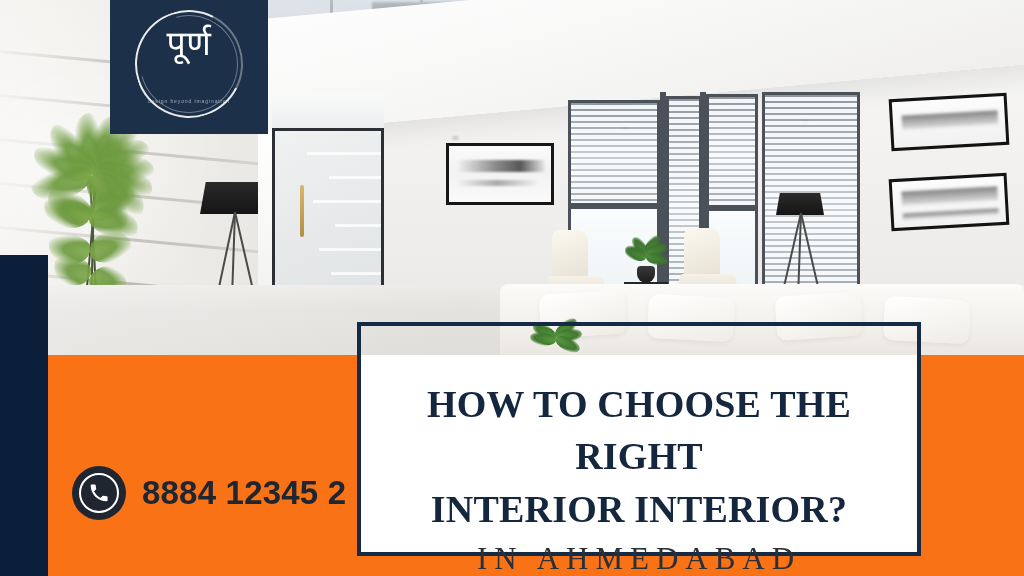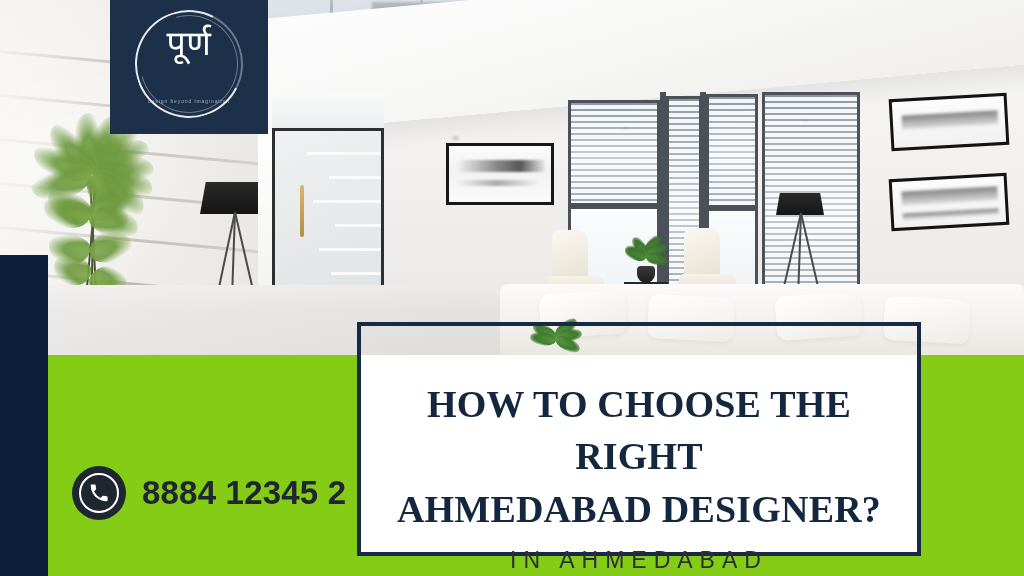--- a/index.html
+++ b/index.html
@@ -5,21 +5,21 @@
   * { box-sizing: border-box; margin: 0; padding: 0; }
   html, body {
     width: 1024px; height: 576px;
     background: #ffffff;
     font-family: "Liberation Sans", sans-serif;
     overflow: hidden;
   }
   .poster {
     position: relative;
     width: 1024px; height: 576px;
-    background: #84cc16;
+    background: #f97316;
     overflow: hidden;
   }
 
   
   .photo {
     position: absolute;
     left: 0; top: 0;
     width: 1024px; height: 355px;
     overflow: hidden;
     background: #f2f1ef;
@@ -351,25 +351,26 @@
   }
   .title-line {
     color: #14273f;
     font-family: "Liberation Serif", serif;
     font-weight: 700;
     font-size: 38px;
     line-height: 1.38;
     letter-spacing: .2px;
   }
   .title-sub {
-    margin-top: 12px;
+    margin-top: 6px;
     color: #2b2f36;
-    font-size: 23px;
+    font-size: 31px;
     font-weight: 400;
     letter-spacing: 7px;
+    font-family: Liberation Serif, serif;
   }
 </style>
 </head>
 <body>
 
 <div class="poster">
 
   <div class="photo">
     <div class="wall-main"></div>
 
@@ -559,18 +560,18 @@
         </svg>
       </div>
     </div>
     <div class="phone-number">8884 12345 2</div>
   </div>
 
   <div class="title-box">
     <div class="title-fill"></div>
     <div class="title-stack">
       <div class="title-line">HOW TO CHOOSE THE RIGHT</div>
-      <div class="title-line">AHMEDABAD DESIGNER?</div>
+      <div class="title-line">INTERIOR INTERIOR?</div>
       <div class="title-sub">IN AHMEDABAD</div>
     </div>
   </div>
 
 </div>
 
 </body></html>

